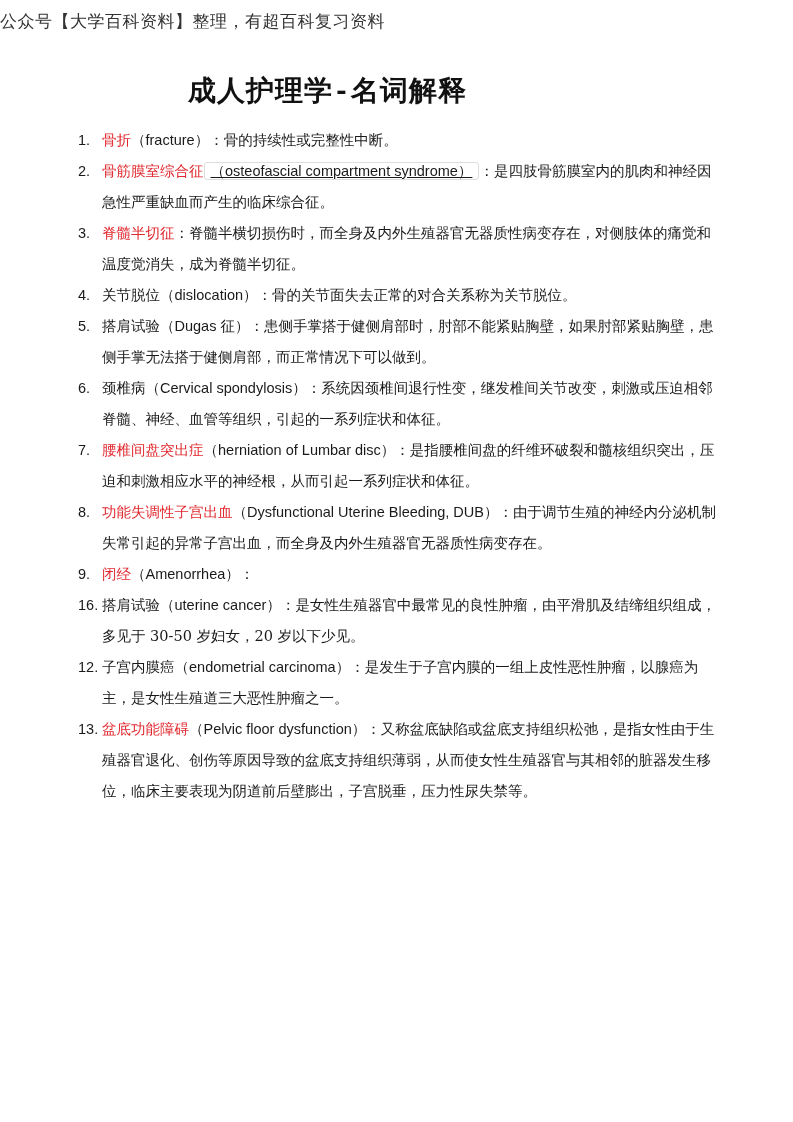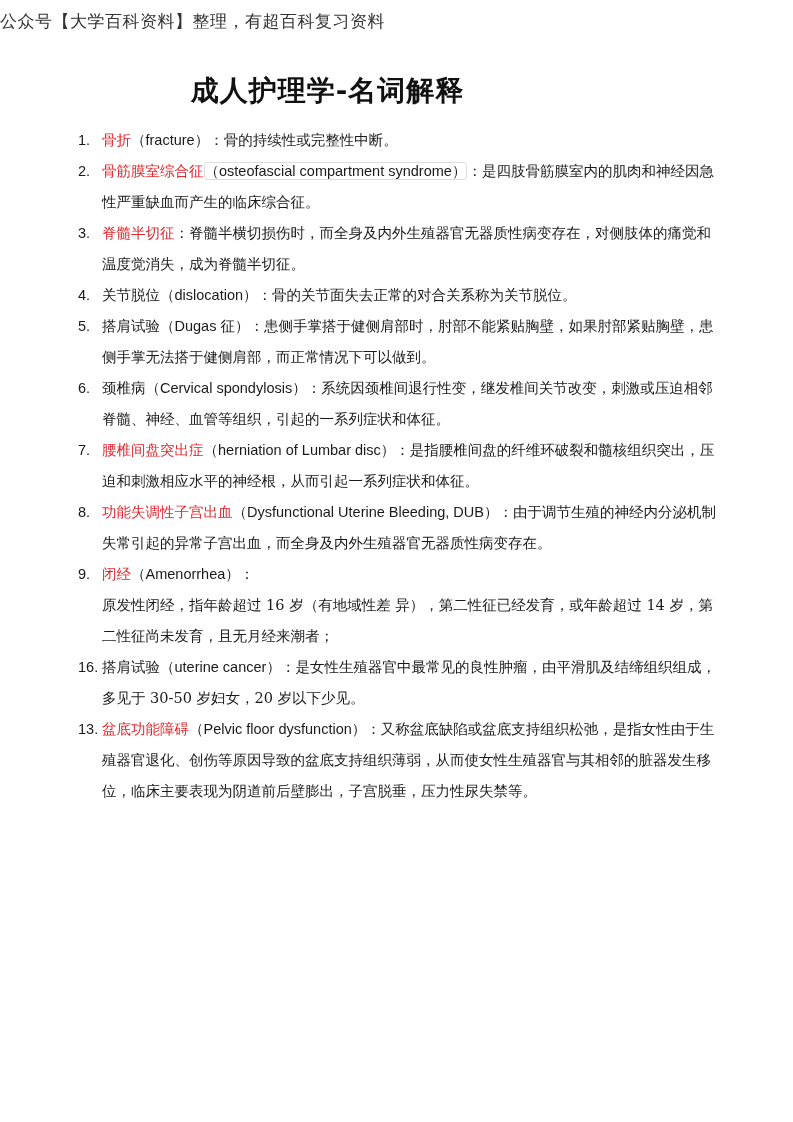--- a/index.html
+++ b/index.html
@@ -1,28 +1,28 @@
 <!DOCTYPE html>
 <html><head>
 <meta charset="utf-8">
 <style>
   html, body { margin: 0; padding: 0; background: #ffffff; }
   body { width: 793px; height: 1122px; position: relative; overflow: hidden;
          font-family: "DejaVu Serif", "Liberation Serif", serif; color: #1a1a1a; }
   .header-note { position: absolute; top: 10px; left: 0; width: 793px; text-align: left;
                  font-size: 17px; color: #333; letter-spacing: 0.5px; }
   .doc-title { position: absolute; top: 72px; left: 0; width: 655px; text-align: center;
-               font-size: 28px; font-weight: bold; color: #111; letter-spacing: 1px; }
+               font-size: 28px; font-weight: bold; color: #111; letter-spacing: 1px; font-family: Liberation Mono, monospace; }
   .entries { position: absolute; top: 125px; left: 78px; width: 640px; }
   .entry { position: relative; padding-left: 24px; font-size: 14.5px; line-height: 31px; }
   .entry .num { position: absolute; left: 0; top: 0; font-family: "Liberation Sans", sans-serif; }
   .entry .term { color: #e0282e; font-family: Liberation Serif, serif; }
   .entry .en { font-family: "Liberation Sans", sans-serif; }
   .entry .sub { display: block; }
-  .boxed { border: 1px solid #ddd; border-radius: 3px; padding: 0 0; }
+  .boxed { border: 1px solid #ddd; border-radius: 3px; padding: 0 6px; text-decoration: underline; }
 </style>
 </head>
 <body>
 
 <div class="header-note">公众号【大学百科资料】整理，有超百科复习资料</div>
 <div class="doc-title">成人护理学-名词解释</div>
 
 <div class="entries">
   <div class="entry">
     <span class="num">1.</span>
@@ -52,23 +52,26 @@
     <span class="num">7.</span>
     <span class="term">腰椎间盘突出症</span><span class="en">（herniation of Lumbar disc）</span><span>：是指腰椎间盘的纤维环破裂和髓核组织突出，压迫和刺激相应水平的神经根，从而引起一系列症状和体征。</span>
   </div>
   <div class="entry">
     <span class="num">8.</span>
     <span class="term">功能失调性子宫出血</span><span class="en">（Dysfunctional Uterine Bleeding, DUB）</span><span>：由于调节生殖的神经内分泌机制失常引起的异常子宫出血，而全身及内外生殖器官无器质性病变存在。</span>
   </div>
   <div class="entry">
     <span class="num">9.</span>
     <span class="term">闭经</span><span class="en">（Amenorrhea）</span><span>：</span>
-    <span class="sub">原发性闭经，指年龄超过 16 岁（有地域性差 异），第二性征已经发育，或年龄超过 14 岁，第二性征尚未发育，且无月经来潮者；</span>
   </div>
   <div class="entry">
     <span class="num">16.</span>
     <span>搭肩试验</span><span class="en">（uterine cancer）</span><span>：是女性生殖器官中最常见的良性肿瘤，由平滑肌及结缔组织组成，多见于 30-50 岁妇女，20 岁以下少见。</span>
+  </div>
+  <div class="entry">
+    <span class="num">12.</span>
+    <span>子宫内膜癌</span><span class="en">（endometrial carcinoma）</span><span>：是发生于子宫内膜的一组上皮性恶性肿瘤，以腺癌为主，是女性生殖道三大恶性肿瘤之一。</span>
   </div>
   <div class="entry">
     <span class="num">13.</span>
     <span class="term">盆底功能障碍</span><span class="en">（Pelvic floor dysfunction）</span><span>：又称盆底缺陷或盆底支持组织松弛，是指女性由于生殖器官退化、创伤等原因导致的盆底支持组织薄弱，从而使女性生殖器官与其相邻的脏器发生移位，临床主要表现为阴道前后壁膨出，子宫脱垂，压力性尿失禁等。</span>
   </div>
 </div>
 
 </body></html>

